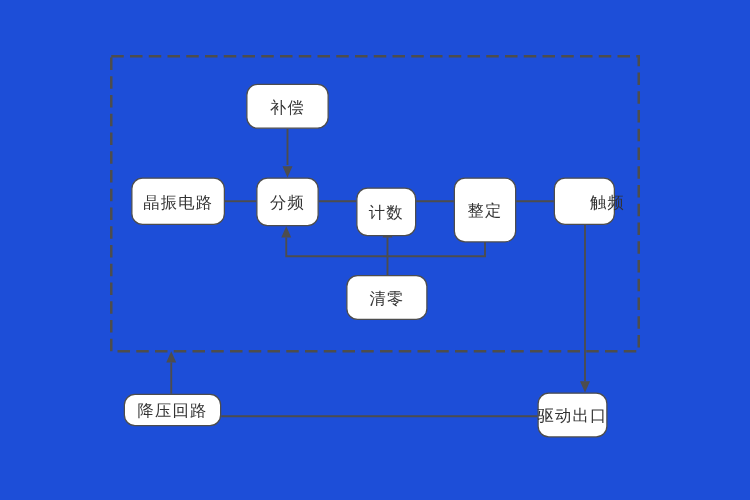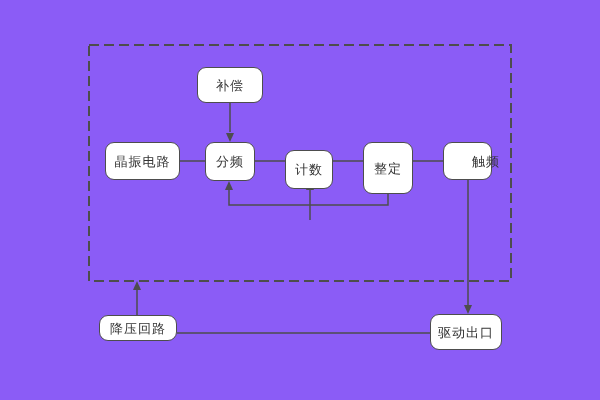--- a/index.html
+++ b/index.html
@@ -5,21 +5,21 @@
   html, body {
     margin: 0;
     padding: 0;
     background: #ffffff;
     font-family: "Liberation Sans", "DejaVu Sans", sans-serif;
   }
   .canvas {
     position: relative;
     width: 600px;
     height: 400px;
-    background: #8b5cf6;
+    background: #1d4ed8;
     overflow: hidden;
   }
   .wires {
     position: absolute;
     left: 0;
     top: 0;
     width: 600px;
     height: 400px;
   }
   .node {
@@ -39,21 +39,21 @@
   }
   
   .n-compensation        { left: 197px; top:  67px; width: 66px; height: 36px; }
   .n-crystal-oscillator  { left: 105px; top: 142px; width: 75px; height: 38px; }
   .n-frequency-divider   { left: 205px; top: 142px; width: 50px; height: 39px; }
   .n-counter             { left: 285px; top: 150px; width: 48px; height: 39px; }
   .n-setting             { left: 363px; top: 142px; width: 50px; height: 52px; }
   .n-trigger             { left: 443px; top: 142px; width: 49px; height: 38px; padding-left: 37px; }
   .n-reset               { left: 277px; top: 220px; width: 65px; height: 36px; }
   .n-stepdown-loop       { left:  99px; top: 315px; width: 78px; height: 26px; }
-  .n-drive-output        { left: 430px; top: 314px; width: 72px; height: 36px; text-align: center; }
+  .n-drive-output        { left: 430px; top: 314px; width: 56px; height: 36px; text-align: center; }
 </style>
 </head>
 <body>
 
 <div class="canvas">
 
   <svg class="wires" viewBox="0 0 600 400" xmlns="http://www.w3.org/2000/svg">
     <g stroke="#4d4d4d" stroke-width="1.5" fill="none">
 
       <rect x="89" y="45" width="422" height="236" stroke-width="2" stroke-dasharray="10 5"></rect>
@@ -104,20 +104,23 @@
   </div>
 
   <div class="node n-setting">
     <span>整定</span>
   </div>
 
   <div class="node n-trigger">
     <span>触频</span>
   </div>
 
+  <div class="node n-reset">
+    <span>清零</span>
+  </div>
 
   <div class="node n-stepdown-loop">
     <span>降压回路</span>
   </div>
 
   <div class="node n-drive-output">
     <span>驱动出口</span>
   </div>
 
 </div>

